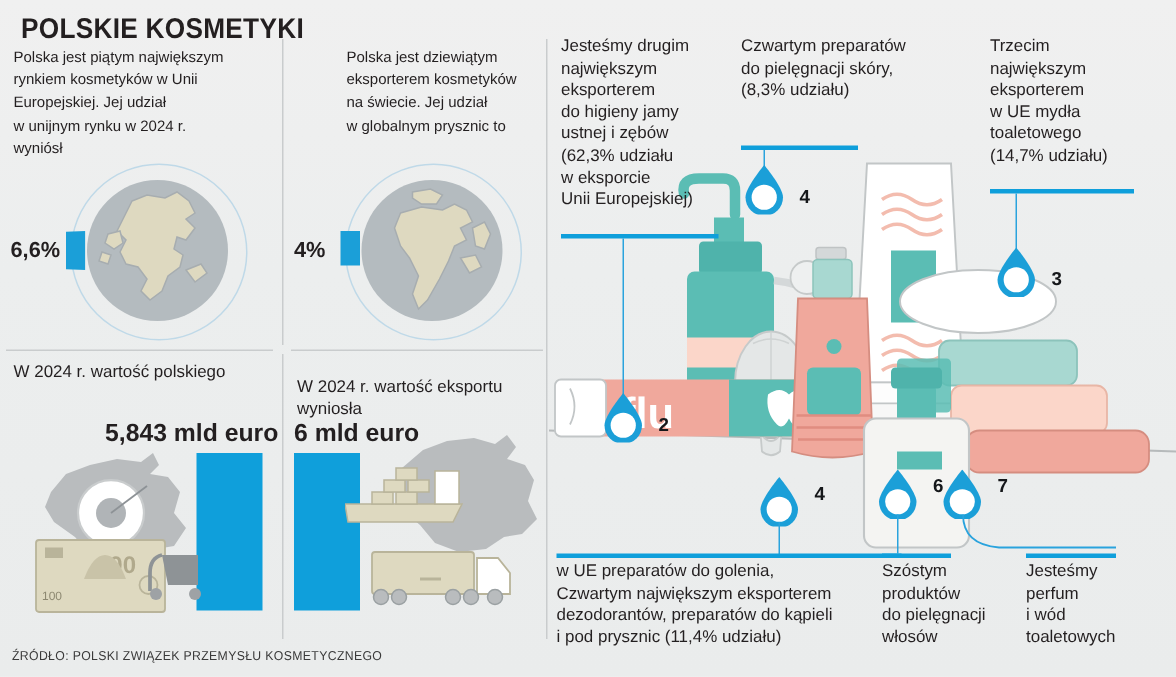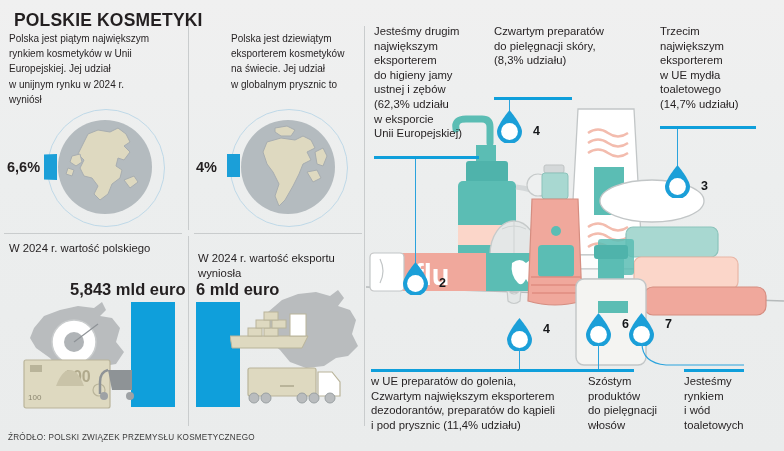--- a/index.html
+++ b/index.html
@@ -384,19 +384,19 @@
       <span class="num" style="top:4px;">7</span>
     </div>
     <div class="leadcurve" style="left:270px;top:343px;">
       <svg width="110" height="30" viewBox="0 0 110 30">
         <path d="M6 0 q0 20 24 22 L108 22" stroke="#2aa3dd" stroke-width="1.2" fill="none"></path>
       </svg>
     </div>
     <div class="rule" style="left:318px;top:369px;width:60px;"></div>
     <div class="cap" style="left:318px;top:374px;width:96px;">
       <div>Jesteśmy</div>
-      <div>rynkiem</div>
+      <div>perfum</div>
       <div>i wód</div>
       <div>toaletowych</div>
     </div>
 
   </div>
 </div>
 
 </body></html>

